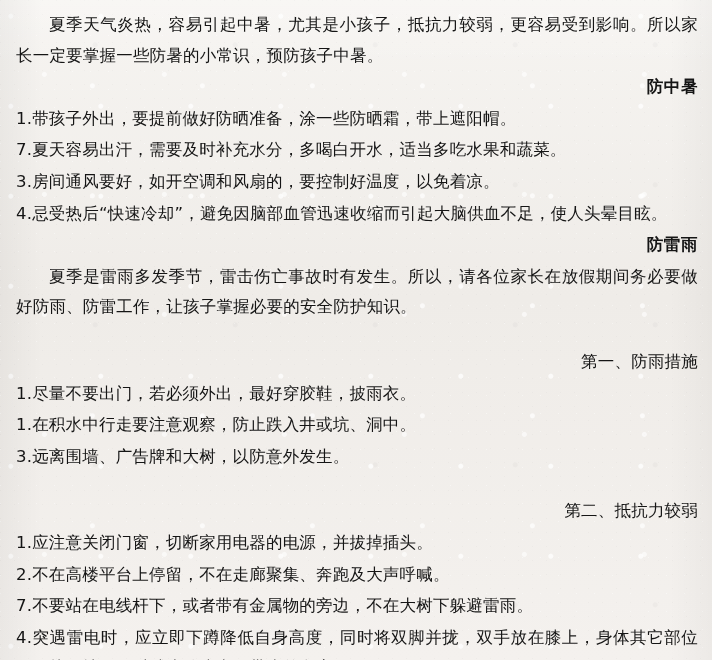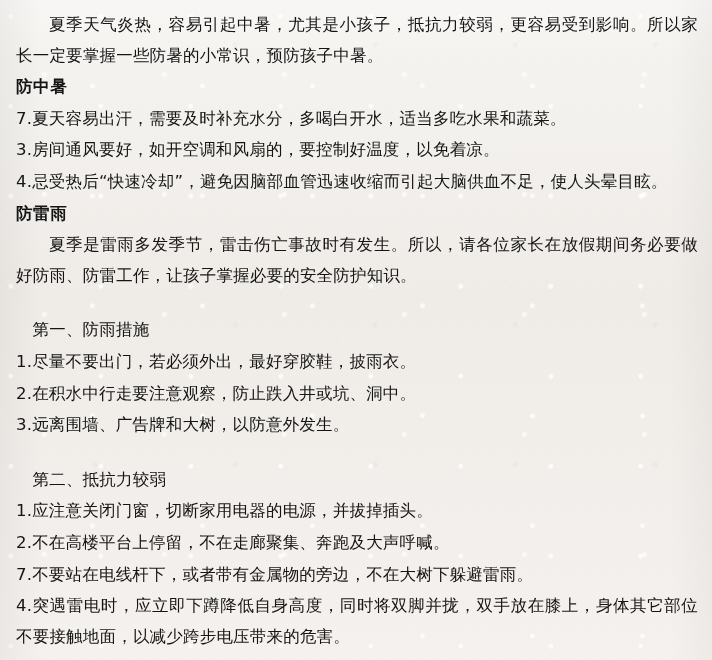--- a/index.html
+++ b/index.html
@@ -43,20 +43,21 @@
     position: relative;
     z-index: 2;
     color: #1b1b1b;
   }
   p {
     margin: 0 0 1px 0;
     font-size: 16.5px;
     line-height: 30.6px;
     letter-spacing: 0.2px;
     color: #151515;
+    text-align: right;
   }
   p.indent {
     text-indent: 2em;
     text-align: justify;
     text-justify: inter-ideograph;
   }
   p.heading {
     font-weight: bold;
     font-size: 16.5px;
     letter-spacing: 0.6px;
@@ -74,32 +75,33 @@
 </head>
 <body>
 
 <div id="page">
   <div id="content">
 
     <p class="indent">夏季天气炎热，容易引起中暑，尤其是小孩子，抵抗力较弱，更容易受到影响。所以家长一定要掌握一些防暑的小常识，预防孩子中暑。</p>
 
     <p class="heading">防中暑</p>
 
+    <p class="numbered">1.带孩子外出，要提前做好防晒准备，涂一些防晒霜，带上遮阳帽。</p>
     <p class="numbered">7.夏天容易出汗，需要及时补充水分，多喝白开水，适当多吃水果和蔬菜。</p>
     <p class="numbered">3.房间通风要好，如开空调和风扇的，要控制好温度，以免着凉。</p>
     <p class="numbered">4.忌受热后“快速冷却”，避免因脑部血管迅速收缩而引起大脑供血不足，使人头晕目眩。</p>
 
     <p class="heading">防雷雨</p>
 
     <p class="indent">夏季是雷雨多发季节，雷击伤亡事故时有发生。所以，请各位家长在放假期间务必要做好防雨、防雷工作，让孩子掌握必要的安全防护知识。</p>
 
     <p class="subheading">第一、防雨措施</p>
 
     <p class="numbered">1.尽量不要出门，若必须外出，最好穿胶鞋，披雨衣。</p>
-    <p class="numbered">2.在积水中行走要注意观察，防止跌入井或坑、洞中。</p>
+    <p class="numbered">1.在积水中行走要注意观察，防止跌入井或坑、洞中。</p>
     <p class="numbered">3.远离围墙、广告牌和大树，以防意外发生。</p>
 
     <p class="subheading">第二、抵抗力较弱</p>
 
     <p class="numbered">1.应注意关闭门窗，切断家用电器的电源，并拔掉插头。</p>
     <p class="numbered">2.不在高楼平台上停留，不在走廊聚集、奔跑及大声呼喊。</p>
     <p class="numbered">7.不要站在电线杆下，或者带有金属物的旁边，不在大树下躲避雷雨。</p>
     <p class="numbered">4.突遇雷电时，应立即下蹲降低自身高度，同时将双脚并拢，双手放在膝上，身体其它部位不要接触地面，以减少跨步电压带来的危害。</p>
 
   </div>

